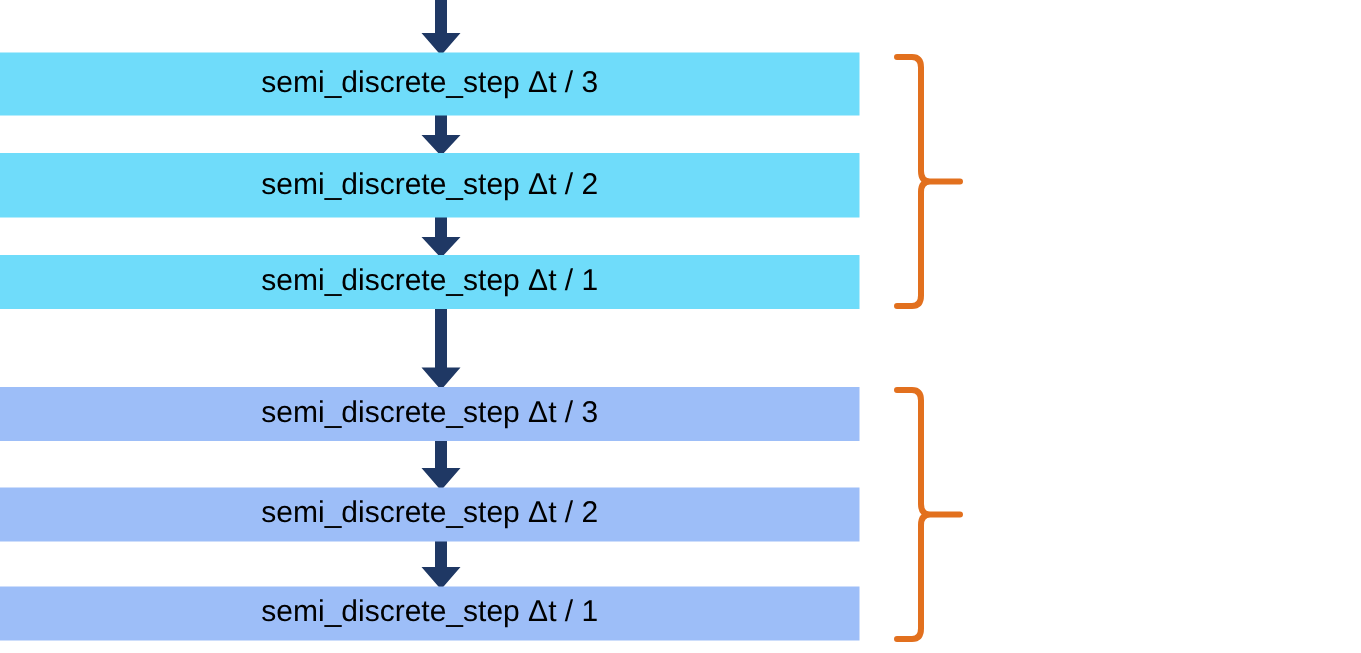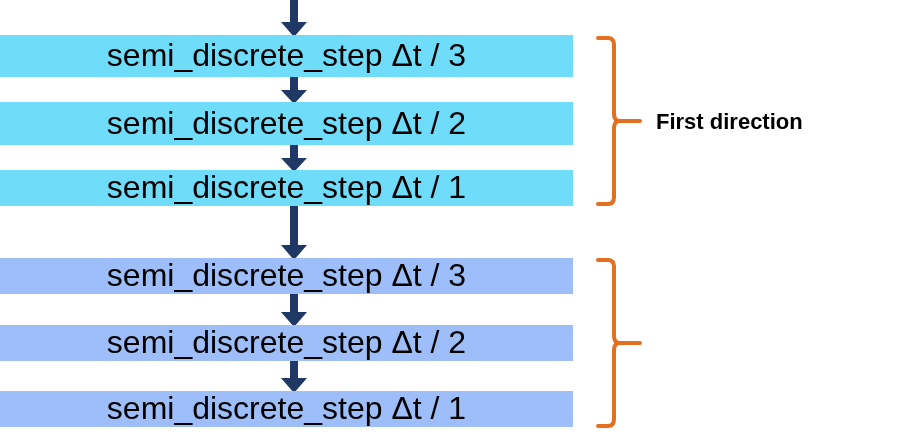--- a/index.html
+++ b/index.html
@@ -20,21 +20,21 @@
   .bar {
     position: absolute;
     left: 0;
     width: 573px;
     display: flex;
     align-items: center;
     justify-content: center;
   }
   .bar-label {
     font-family: "Liberation Sans", sans-serif;
-    font-size: 32px;
+    font-size: 20px;
     color: #000000;
     letter-spacing: 0px;
     white-space: nowrap;
     line-height: 1;
     padding-bottom: 2px;
   }
   .bar.cyan   { background: #6FDCFA; }
   .bar.violet { background: #9DBEF8; }
 
   .arrow {
@@ -117,15 +117,14 @@
     <svg width="46" height="170" viewBox="0 0 46 170" xmlns="http://www.w3.org/2000/svg">
       <path d="M2 2 H12 Q18 2 18 9 V78 Q18 85 24 85 H44 H24 Q18 85 18 92 V161 Q18 168 12 168 H2" fill="none" stroke="#E2701E" stroke-width="4" stroke-linecap="round" stroke-linejoin="round"></path>
     </svg>
   </div>
   <div class="brace" style="left:596px;top:258px;">
     <svg width="46" height="170" viewBox="0 0 46 170" xmlns="http://www.w3.org/2000/svg">
       <path d="M2 2 H12 Q18 2 18 9 V78 Q18 85 24 85 H44 H24 Q18 85 18 92 V161 Q18 168 12 168 H2" fill="none" stroke="#E2701E" stroke-width="4" stroke-linecap="round" stroke-linejoin="round"></path>
     </svg>
   </div>
 
-  <div class="group-label" style="left:656px;top:111px;">First direction</div>
 
 </div>
 
 </body></html>

